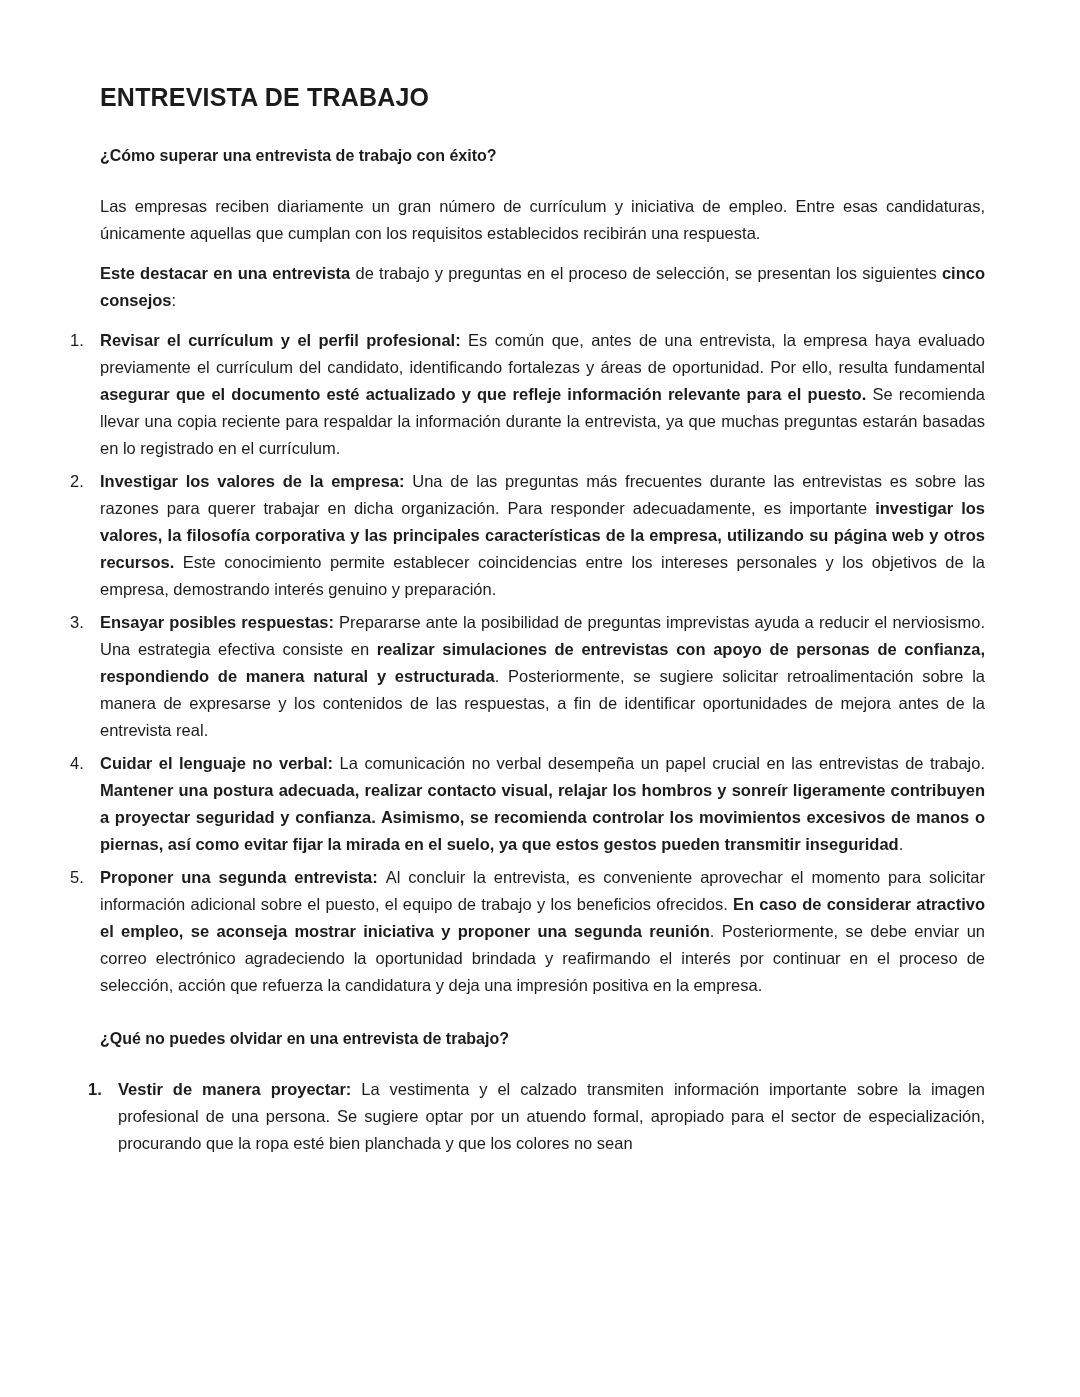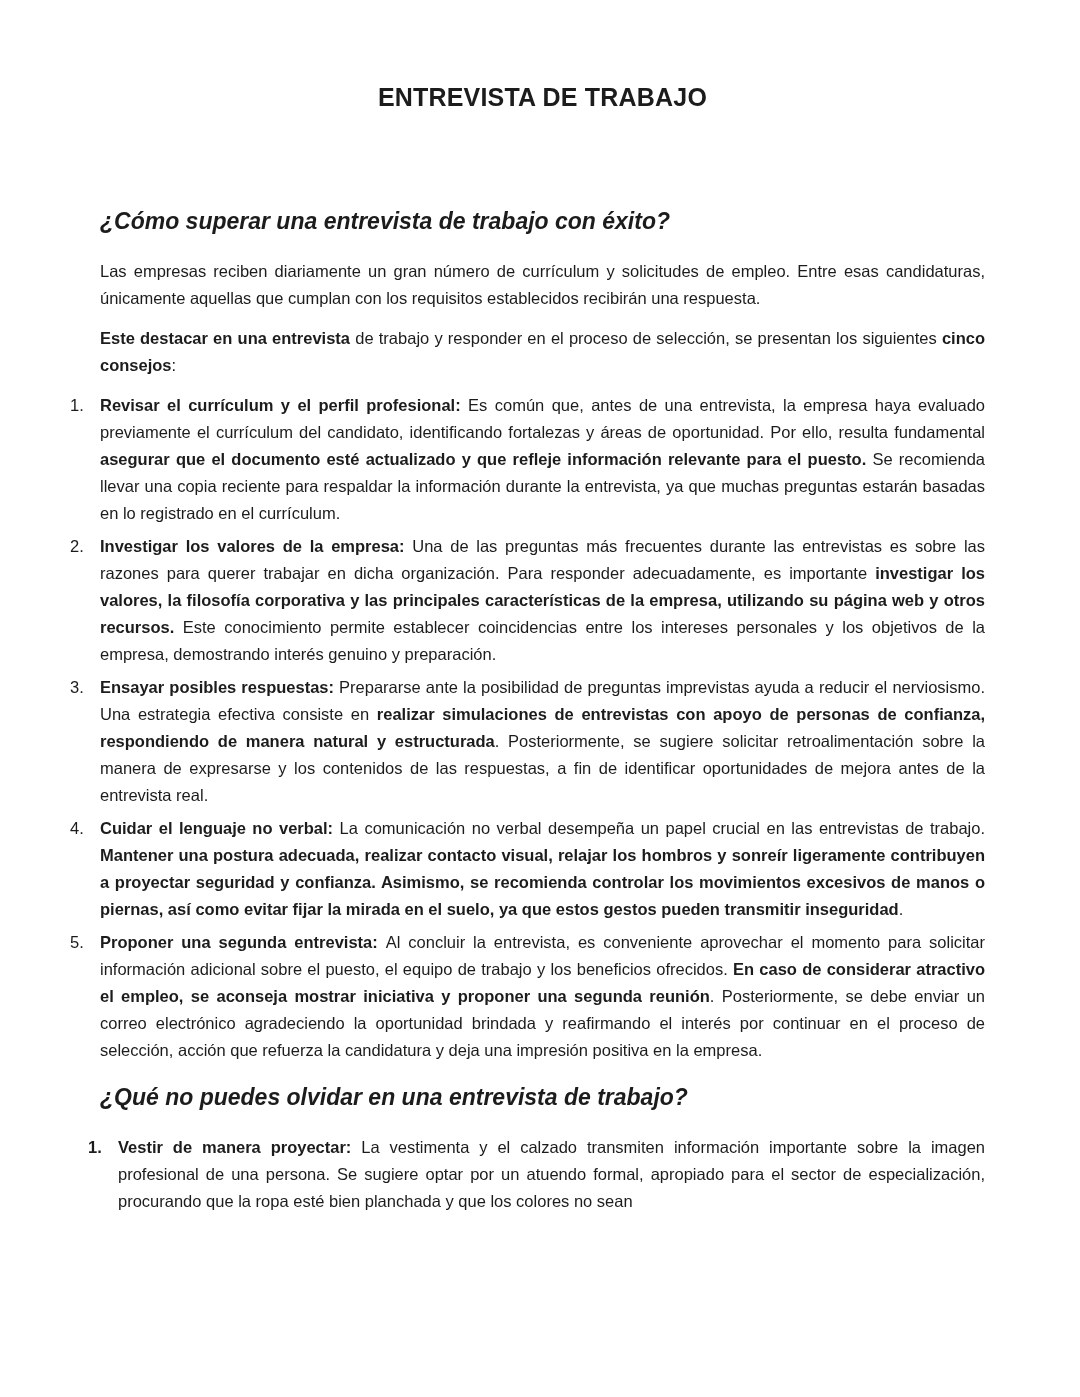--- a/index.html
+++ b/index.html
@@ -14,33 +14,31 @@
   .page {
     width: 1080px;
     height: 1397px;
     background: #ffffff;
     padding: 82px 95px 40px 100px;
   }
   .doc-title {
     font-size: 25px;
     line-height: 30px;
     font-weight: 700;
-    text-align: center;
     letter-spacing: 0.2px;
-    margin-bottom: 93px;
+    margin-bottom: 28px;
   }
   .section-heading {
-    font-size: 23px;
+    font-size: 16px;
     line-height: 32px;
     font-weight: 700;
     margin-bottom: 21px;
-    font-style: italic;
   }
   .section-heading.second {
-    margin-top: 17px;
+    margin-top: 24px;
   }
   .para {
     font-size: 16.5px;
     line-height: 27px;
     text-align: justify;
     margin-bottom: 13px;
   }
   .num-list { margin-bottom: 0; }
   .list-item {
     display: flex;
@@ -65,22 +63,22 @@
 </style>
 </head>
 <body style="color: rgb(28, 28, 28); background: rgb(255, 255, 255);">
 
 <div class="page">
 
   <div class="doc-title">ENTREVISTA DE TRABAJO</div>
 
   <div class="section-heading">¿Cómo superar una entrevista de trabajo con éxito?</div>
 
-  <p class="para"><span>Las empresas reciben diariamente un gran número de currículum y solicitudes de empleo. Entre esas candidaturas, únicamente aquellas que cumplan con los requisitos establecidos recibirán una respuesta.</span></p>
-  <p class="para"><b>Este destacar en una entrevista</b><span> de trabajo y responder en el proceso de selección, se presentan los siguientes </span><b>cinco consejos</b><span>:</span></p>
+  <p class="para"><span>Las empresas reciben diariamente un gran número de currículum y iniciativa de empleo. Entre esas candidaturas, únicamente aquellas que cumplan con los requisitos establecidos recibirán una respuesta.</span></p>
+  <p class="para"><b>Este destacar en una entrevista</b><span> de trabajo y preguntas en el proceso de selección, se presentan los siguientes </span><b>cinco consejos</b><span>:</span></p>
 
   <div class="num-list first">
     <div class="list-item">
       <span class="item-number">1.</span>
       <div class="item-content"><b>Revisar el currículum y el perfil profesional: </b><span>Es común que, antes de una entrevista, la empresa haya evaluado previamente el currículum del candidato, identificando fortalezas y áreas de oportunidad. Por ello, resulta fundamental </span><b>asegurar que el documento esté actualizado y que refleje información relevante para el puesto. </b><span>Se recomienda llevar una copia reciente para respaldar la información durante la entrevista, ya que muchas preguntas estarán basadas en lo registrado en el currículum.</span></div>
     </div>
     <div class="list-item">
       <span class="item-number">2.</span>
       <div class="item-content"><b>Investigar los valores de la empresa: </b><span>Una de las preguntas más frecuentes durante las entrevistas es sobre las razones para querer trabajar en dicha organización. Para responder adecuadamente, es importante </span><b>investigar los valores, la filosofía corporativa y las principales características de la empresa, utilizando su página web y otros recursos. </b><span>Este conocimiento permite establecer coincidencias entre los intereses personales y los objetivos de la empresa, demostrando interés genuino y preparación.</span></div>
     </div>

